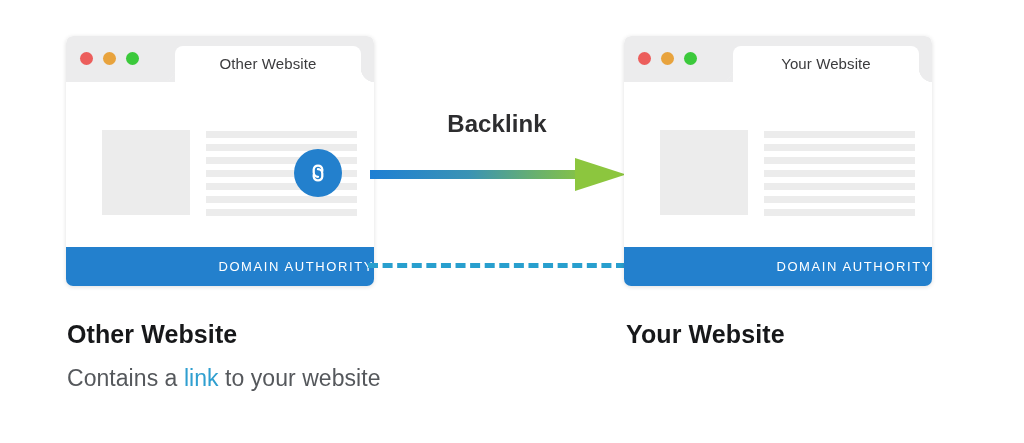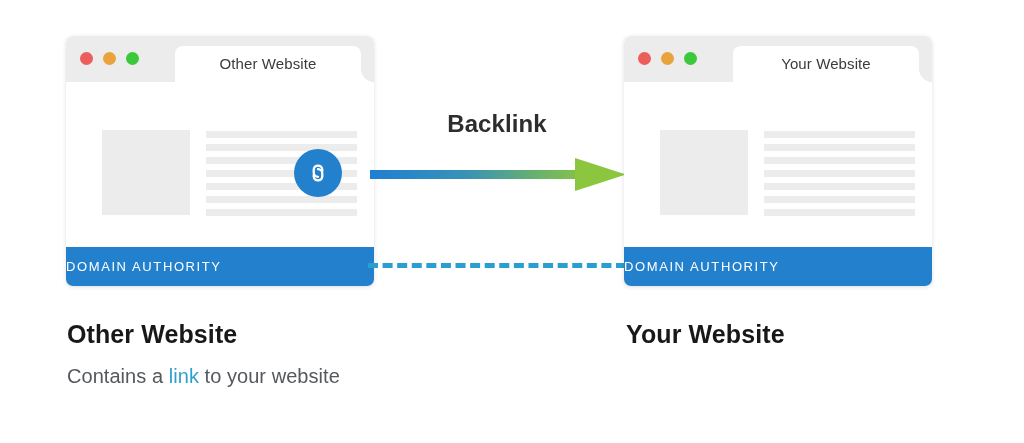--- a/index.html
+++ b/index.html
@@ -142,21 +142,21 @@
 
   
   .footer-bar {
     position: absolute;
     left: 0; right: 0;
     bottom: 0;
     height: 39px;
     background: #2380cd;
     display: flex;
     align-items: center;
-    justify-content: flex-start;
+    justify-content: flex-end;
   }
   .footer-bar span {
     color: #ffffff;
     font-size: 13px;
     letter-spacing: 1.6px;
     font-weight: 400;
     white-space: nowrap;
   }
 
   
@@ -211,21 +211,21 @@
   .caption.right { left: 626px; }
   .caption h2 {
     margin: 0;
     font-size: 25px;
     font-weight: bold;
     color: #17181a;
     letter-spacing: 0.1px;
   }
   .caption p {
     margin: 16px 0 0 0;
-    font-size: 20px;
+    font-size: 23px;
     color: #55585c;
     letter-spacing: 0.05px;
   }
   .hl-blue  { color: #2f9fd0; }
   .hl-green { color: #3dab45; }
 </style>
 </head>
 <body>
 
 <div class="stage">

